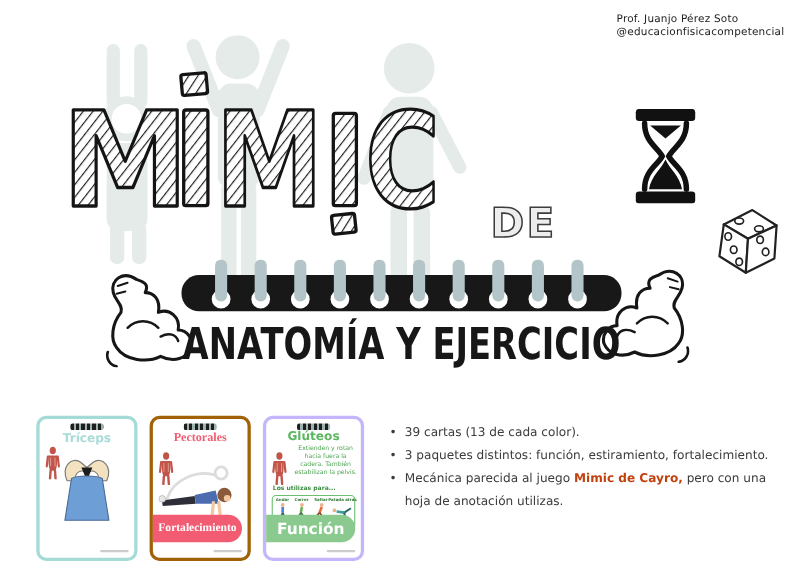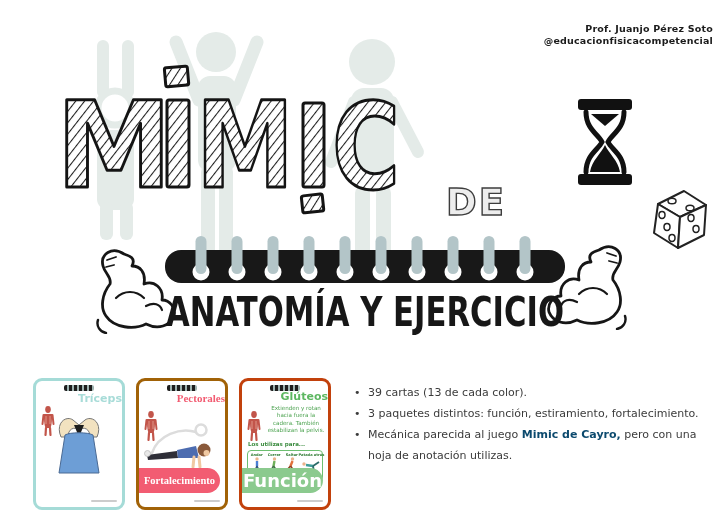--- a/index.html
+++ b/index.html
@@ -1,58 +1,58 @@
 <!DOCTYPE html>
 <html><head>
 <meta charset="utf-8">
 <style>
   html,body{margin:0;padding:0;background:#888;}
   #page{position:relative;width:723px;height:522px;background:#ffffff;overflow:hidden;
         font-family:"DejaVu Sans",sans-serif;outline:1px solid #e2e2e2;margin:0 auto;}
   
-  .credit{position:absolute;top:23px;right:10px;text-align:right;color:#1b1b1b;
-          font-size:9.5px;font-weight:bold;line-height:1.3;letter-spacing:.2px;}
+  .credit{position:absolute;top:12px;right:10px;color:#1b1b1b;
+          font-size:9.5px;font-weight:normal;line-height:1.3;letter-spacing:.2px;}
   
   .abs{position:absolute;}
   
   #cards{position:absolute;left:33px;top:378px;display:flex;gap:11px;}
   .card{position:relative;width:92px;height:132px;background:#fff;border-radius:9px;
         box-sizing:border-box;}
   .card.teal {border:3px solid #a5dbd7;}
   .card.pink {border:3px solid #a16207;font-family:Liberation Serif, serif;}
-  .card.green{border:3px solid #c2410c;}
+  .card.green{border:3px solid #c4b5fd;}
   .mini-spiral{position:absolute;left:50%;transform:translateX(-50%);top:4px;width:30px;height:6px;
         border-radius:2px;background:repeating-linear-gradient(90deg,#1e1e1e 0 3px,#9fb3b1 3px 5px);}
-  .card-title{position:absolute;top:11px;left:0;right:0;text-align:right;
+  .card-title{position:absolute;top:11px;left:0;right:0;text-align:center;
         font-weight:bold;font-size:11px;}
   .card.teal  .card-title{color:#a8dcd8;}
   .card.pink  .card-title{color:#f25c72;}
   .card.green .card-title{color:#5db761;top:9px;}
   .anatomy{position:absolute;left:5px;top:25px;}
   .card.green .anatomy{top:30px;}
   .illu{position:absolute;left:50%;transform:translateX(-50%);top:32px;}
   .banner{position:absolute;left:0;bottom:14px;width:81px;height:25px;border-radius:0 14px 14px 0;
         color:#fff;font-weight:bold;display:flex;align-items:center;justify-content:center;}
   .card.teal  .banner{background:#a0d6d2;font-size:12.5px;}
   .card.pink  .banner{background:#f25c72;font-size:10.5px;}
-  .card.green .banner{background:#8bca8e;font-size:18px;}
+  .card.green .banner{background:#8bca8e;font-size:14px;}
   .microtext{position:absolute;right:5px;bottom:5px;width:26px;height:2px;background:#cccccc;border-radius:1px;}
   
   .g-desc{position:absolute;left:24px;top:24px;width:60px;font-size:5.6px;line-height:1.3;
         color:#4da351;text-align:center;}
   .g-uses-label{position:absolute;left:6px;top:60px;font-size:5.5px;font-weight:bold;color:#3c8c40;}
   .g-box{position:absolute;left:5px;top:69px;width:76px;height:31px;border:1px solid #6cbf70;
         border-radius:4px;display:flex;justify-content:space-around;align-items:flex-start;padding-top:1px;box-sizing:border-box;}
   .g-col{display:flex;flex-direction:column;align-items:center;width:18px;}
   .g-col .lbl{font-size:4px;font-weight:bold;color:#2f7a33;white-space:nowrap;transform:scale(.9);}
   
   #bullets{position:absolute;left:352px;top:382px;width:358px;margin:0;padding:0;list-style:none;}
   #bullets li{position:relative;padding-left:16px;font-size:11px;line-height:21px;color:#3b3b3b;}
   #bullets li::before{content:"•";position:absolute;left:2px;top:0;color:#3b3b3b;}
-  #bullets b{color:#0c4a6e;}
+  #bullets b{color:#c2410c;}
 </style>
 </head>
 <body>
 
 <div id="page">
 
   <div class="credit">
     <div>Prof. Juanjo Pérez Soto</div>
     <div>@educacionfisicacompetencial</div>
   </div>

